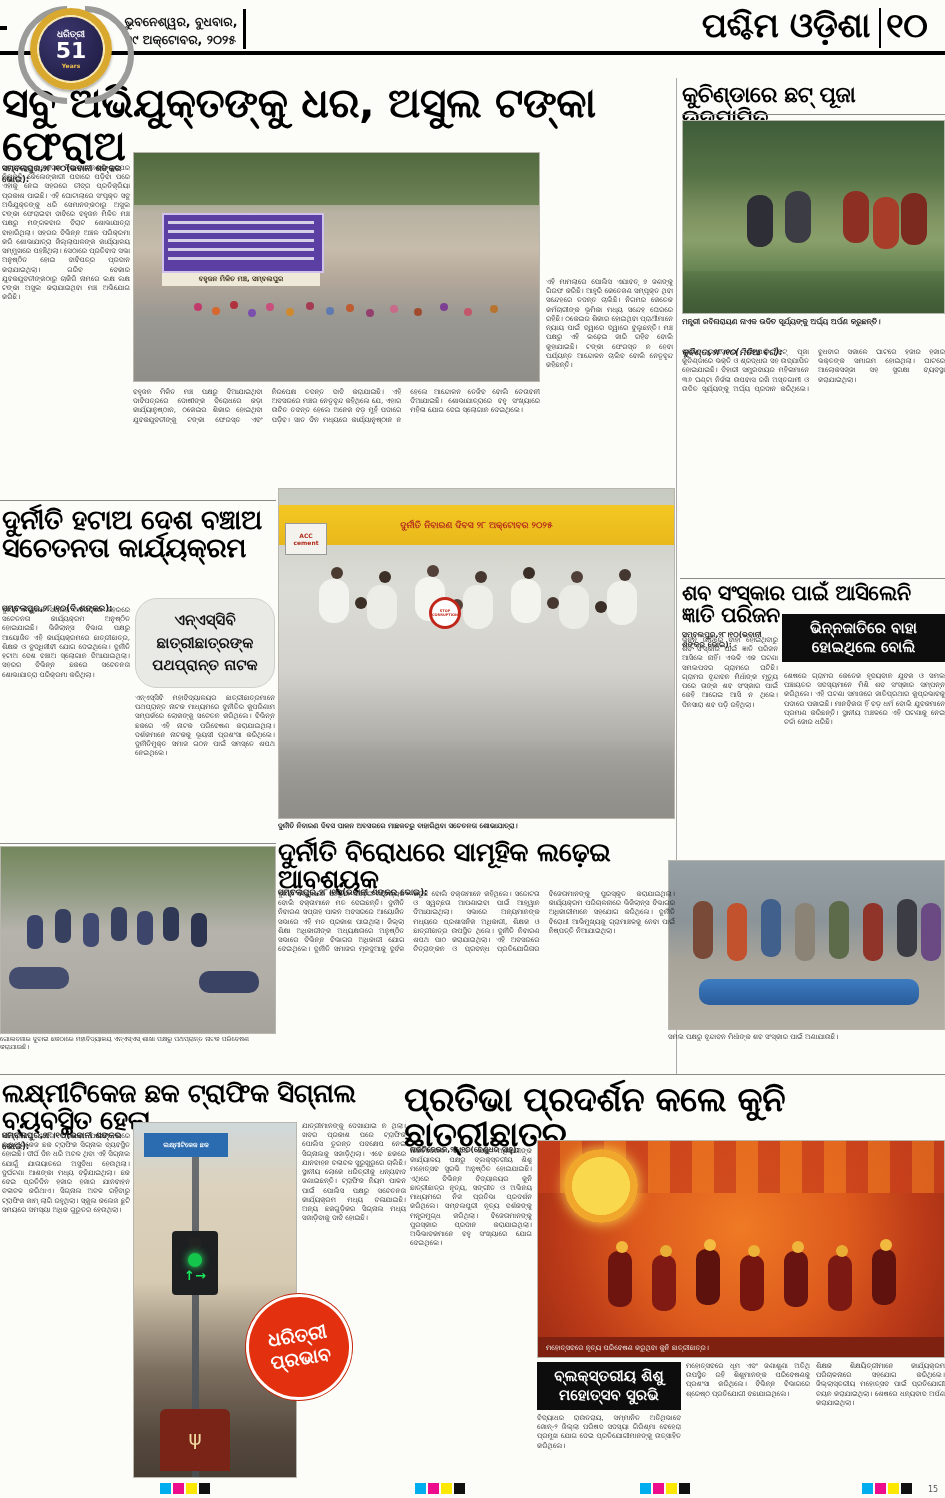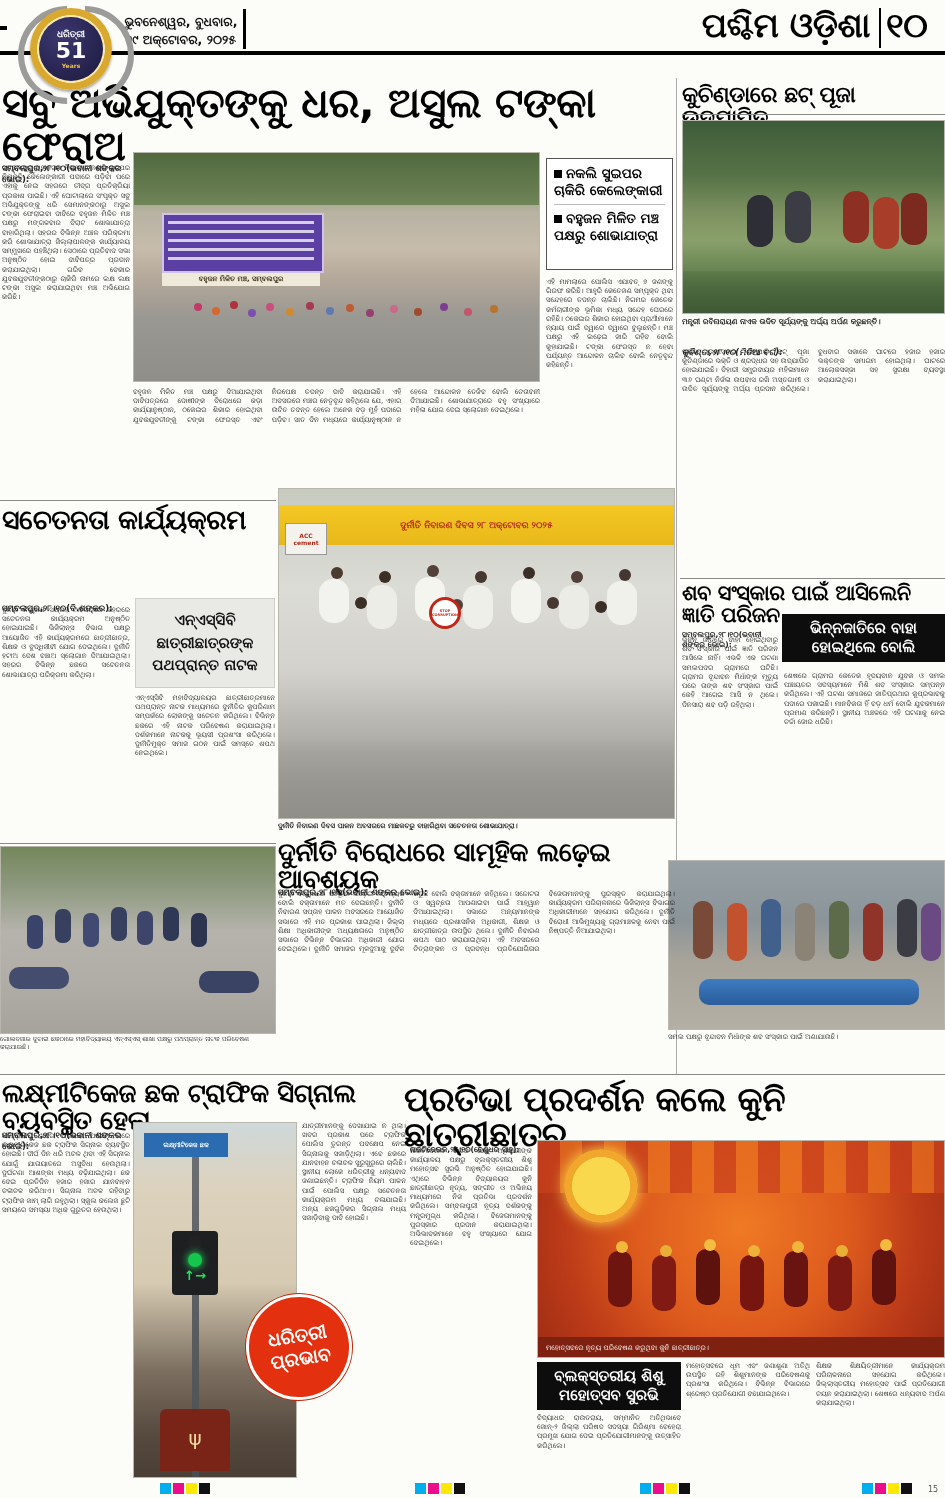--- a/index.html
+++ b/index.html
@@ -64,25 +64,20 @@
 
   <div class="photo" style="left:133px;top:152px;width:407px;height:230px;background:linear-gradient(180deg,#6f8457 0%,#8d9a72 14%,#b7b2a2 26%,#c7bcab 42%,#b4a89a 55%,#9a9892 72%,#8f8e89 100%);">
     <div class="abs" style="left:0;top:0;width:100%;height:52px;background:linear-gradient(180deg,#51693f,#6f8457);"></div>
     <div class="abs" style="left:28px;top:60px;width:158px;height:56px;background:#5b3fa3;border:2px solid #cfc3ec;"></div>
     <div class="abs" style="left:34px;top:68px;width:146px;height:40px;background:repeating-linear-gradient(180deg,rgba(255,255,255,.75) 0 3px,transparent 3px 9px);"></div>
     <div class="abs" style="left:28px;top:120px;width:158px;height:13px;background:#efe9da;color:#3a2e14;font-size:7px;font-weight:700;text-align:center;line-height:13px;overflow:hidden;">ବହୁଜନ ମିଳିତ ମଞ୍ଚ, ସମ୍ବଲପୁର</div>
     <div class="abs" style="left:60px;top:150px;width:8px;height:8px;border-radius:50%;background:#c23a6b;box-shadow:18px 4px 0 #d9672d,36px -2px 0 #b0323e,54px 6px 0 #7a4fae,72px 0 0 #c94f7c,92px 5px 0 #d08a2e,112px -1px 0 #a63a52,132px 4px 0 #5e7ab0,152px 1px 0 #bf5b31,172px 6px 0 #94406e,196px 2px 0 #c96a8a,220px 5px 0 #a14b2e,246px 0 0 #7c3f92,270px 5px 0 #c2566b,296px 2px 0 #b8742f;"></div>
   </div>
   <div class="abs bt cols3" style="left:133px;top:388px;width:407px;height:109px;">ବହୁଜନ ମିଳିତ ମଞ୍ଚ ପକ୍ଷରୁ ଦିଆଯାଇଥିବା ଦାବିପତ୍ରରେ ଦୋଷୀଙ୍କ ବିରୋଧରେ କଡ଼ା କାର୍ଯ୍ୟାନୁଷ୍ଠାନ, ଠକେଇର ଶିକାର ହୋଇଥିବା ଯୁବକଯୁବତୀଙ୍କୁ ଟଙ୍କା ଫେରସ୍ତ ଏବଂ ନିରପେକ୍ଷ ତଦନ୍ତ ଦାବି କରାଯାଇଛି। ଏହି ଅବସରରେ ମଞ୍ଚର ନେତୃବୃନ୍ଦ କହିଥିଲେ ଯେ, ଏହାର ଉଚିତ ତଦନ୍ତ ହେଲେ ଅନେକ ବଡ଼ ମୁହଁ ପଦାରେ ପଡ଼ିବ। ସାତ ଦିନ ମଧ୍ୟରେ କାର୍ଯ୍ୟାନୁଷ୍ଠାନ ନ ହେଲେ ଆନ୍ଦୋଳନ ତେଜିବ ବୋଲି ଚେତାବନୀ ଦିଆଯାଇଛି। ଶୋଭାଯାତ୍ରାରେ ବହୁ ସଂଖ୍ୟାରେ ମହିଳା ଯୋଗ ଦେଇ ସ୍ଲୋଗାନ ଦେଇଥିଲେ।</div>
 
-  <div class="abs bulletbox" style="left:546px;top:158px;width:127px;height:112px;">
-    <div class="bullet-item"><span class="sq"></span><span>ନକଲି ସୁଇପର ଚାକିରି କେଲେଙ୍କାରୀ</span></div>
-    <div style="height:1px;background:#bbb;margin:5px 0;"></div>
-    <div class="bullet-item"><span class="sq"></span><span>ବହୁଜନ ମିଳିତ ମଞ୍ଚ ପକ୍ଷରୁ ଶୋଭାଯାତ୍ରା</span></div>
-  </div>
   <div class="abs bt" style="left:546px;top:278px;width:127px;height:219px;">ଏହି ମାମଲାରେ ପୋଲିସ ଏଯାବତ୍ ୭ ଜଣଙ୍କୁ ଗିରଫ କରିଛି। ଆହୁରି କେତେଜଣ ସମ୍ପୃକ୍ତ ଥିବା ସନ୍ଦେହରେ ତଦନ୍ତ ଚାଲିଛି। ନିଗମର କେତେକ କର୍ମଚାରୀଙ୍କ ଭୂମିକା ମଧ୍ୟ ସନ୍ଦେହ ଘେରରେ ରହିଛି। ଠକେଇର ଶିକାର ହୋଇଥିବା ପ୍ରାର୍ଥୀମାନେ ନ୍ୟାୟ ପାଇଁ ଦ୍ୱାରେ ଦ୍ୱାରେ ବୁଲୁଛନ୍ତି। ମଞ୍ଚ ପକ୍ଷରୁ ଏହି ଲଢ଼େଇ ଜାରି ରହିବ ବୋଲି କୁହାଯାଇଛି। ଟଙ୍କା ଫେରସ୍ତ ନ ହେବା ପର୍ଯ୍ୟନ୍ତ ଆନ୍ଦୋଳନ ଚାଲିବ ବୋଲି ନେତୃବୃନ୍ଦ କହିଛନ୍ତି।</div>
 
   <div class="abs vrule" style="left:676px;top:78px;height:997px;"></div>
 
   <div class="abs hl" style="left:682px;top:84px;width:263px;font-size:22px;">କୁଚିଣ୍ଡାରେ ଛଟ୍ ପୂଜା ଉଦ୍‌ଯାପିତ</div>
   <div class="abs hrule" style="left:682px;top:114px;width:263px;"></div>
 
   <div class="photo" style="left:682px;top:120px;width:263px;height:194px;background:linear-gradient(180deg,#3f5c3a 0%,#557246 28%,#7d9160 48%,#8aa06b 62%,#62814e 80%,#4c6b3e 100%);">
     <div class="abs" style="left:160px;top:70px;width:26px;height:52px;border-radius:12px;background:#8e2f23;box-shadow:30px 6px 0 #a83d2a,58px 2px 0 #7c2a1f,-58px 0 0 #3c3c44,-96px 4px 0 #2e2e36;"></div>
     <div class="abs" style="left:0;top:150px;width:100%;height:44px;background:linear-gradient(180deg,rgba(60,90,50,.2),#3f5a36);"></div>
@@ -104,25 +99,26 @@
   <div class="abs bt" style="left:784px;top:672px;width:161px;height:186px;">ଶେଷରେ ଗ୍ରାମର କେତେକ ହୃଦୟବାନ ଯୁବକ ଓ ସମଲ ପଞ୍ଚାୟତର ସଦସ୍ୟମାନେ ମିଶି ଶବ ସଂସ୍କାର ସମ୍ପନ୍ନ କରିଥିଲେ। ଏହି ଘଟଣା ସମାଜରେ ଜାତିପ୍ରଥାର କୁପ୍ରଭାବକୁ ପଦାରେ ପକାଇଛି। ମାନବିକତା ହିଁ ବଡ଼ ଧର୍ମ ବୋଲି ଯୁବକମାନେ ପ୍ରମାଣ କରିଛନ୍ତି। ସ୍ଥାନୀୟ ଅଞ୍ଚଳରେ ଏହି ଘଟଣାକୁ ନେଇ ଚର୍ଚ୍ଚା ଜୋର ଧରିଛି।</div>
 
   <div class="photo" style="left:668px;top:860px;width:277px;height:170px;background:linear-gradient(180deg,#97a0a5 0%,#8b9499 35%,#a8a49a 60%,#b3afa4 100%);">
     <div class="abs" style="left:24px;top:40px;width:20px;height:58px;border-radius:9px;background:#7a4a38;box-shadow:34px 2px 0 #c2512e,68px -2px 0 #42608c,102px 2px 0 #8a8376,136px 0 0 #5d6b4a,170px 2px 0 #90342a,204px -2px 0 #3c3c44,228px 2px 0 #6b4a84;"></div>
     <div class="abs" style="left:30px;top:118px;width:220px;height:26px;border-radius:10px;background:linear-gradient(180deg,#3d7cc0,#2a5d9c);"></div>
   </div>
   <div class="abs cap" style="left:668px;top:1033px;width:277px;height:14px;font-weight:400;font-size:7px;">ସମଲ ପକ୍ଷରୁ ବୃନ୍ଦାବନ ମିର୍ଧାଙ୍କ ଶବ ସଂସ୍କାର ପାଇଁ ଅଣାଯାଉଛି।</div>
 
   <div class="abs hrule" style="left:0;top:500px;width:276px;"></div>
   <div class="abs hl" style="left:2px;top:506px;width:274px;font-size:27px;">
+    <div>ଦୁର୍ନୀତି ହଟାଅ ଦେଶ ବଞ୍ଚାଅ</div>
     <div>ସଚେତନତା କାର୍ଯ୍ୟକ୍ରମ</div>
   </div>
   <div class="abs dl" style="left:2px;top:590px;width:140px;">ସମ୍ବଲପୁର,୨୮।୧୦(ବି.ଶଙ୍କର):</div>
   <div class="abs bt" style="left:2px;top:606px;width:128px;height:234px;">ଦୁର୍ନୀତି ନିବାରଣ ସପ୍ତାହ ଅବସରରେ ସହରରେ ସଚେତନତା କାର୍ଯ୍ୟକ୍ରମ ଅନୁଷ୍ଠିତ ହୋଇଯାଇଛି। ଭିଜିଲାନ୍ସ ବିଭାଗ ପକ୍ଷରୁ ଆୟୋଜିତ ଏହି କାର୍ଯ୍ୟକ୍ରମରେ ଛାତ୍ରୀଛାତ୍ର, ଶିକ୍ଷକ ଓ ବୁଦ୍ଧିଜୀବୀ ଯୋଗ ଦେଇଥିଲେ। ଦୁର୍ନୀତି ହଟାଅ ଦେଶ ବଞ୍ଚାଅ ସ୍ଲୋଗାନ ଦିଆଯାଇଥିଲା। ସହରର ବିଭିନ୍ନ ଛକରେ ସଚେତନତା ଶୋଭାଯାତ୍ରା ପରିକ୍ରମା କରିଥିଲା।</div>
-  <div class="abs graybox" style="left:135px;top:598px;width:140px;height:90px;padding:4px;box-sizing:border-box;">ଏନ୍‌ଏସ୍‌ସିବି ଛାତ୍ରୀଛାତ୍ରଙ୍କ ପଥପ୍ରାନ୍ତ ନାଟକ</div>
+  <div class="abs graybox" style="left:135px;top:598px;width:140px;height:90px;padding:4px;box-sizing:border-box;border-radius:22px;">ଏନ୍‌ଏସ୍‌ସିବି ଛାତ୍ରୀଛାତ୍ରଙ୍କ ପଥପ୍ରାନ୍ତ ନାଟକ</div>
   <div class="abs bt" style="left:135px;top:694px;width:140px;height:146px;">ଏନ୍‌ଏସ୍‌ସିବି ମହାବିଦ୍ୟାଳୟର ଛାତ୍ରୀଛାତ୍ରମାନେ ପଥପ୍ରାନ୍ତ ନାଟକ ମାଧ୍ୟମରେ ଦୁର୍ନୀତିର କୁପରିଣାମ ସମ୍ପର୍କରେ ଲୋକଙ୍କୁ ସଚେତନ କରିଥିଲେ। ବିଭିନ୍ନ ଛକରେ ଏହି ନାଟକ ପରିବେଷଣ କରାଯାଇଥିଲା। ଦର୍ଶକମାନେ ନାଟକକୁ ଭୂୟସୀ ପ୍ରଶଂସା କରିଥିଲେ। ଦୁର୍ନୀତିମୁକ୍ତ ସମାଜ ଗଠନ ପାଇଁ ସମସ୍ତେ ଶପଥ ନେଇଥିଲେ।</div>
 
   <div class="photo" style="left:278px;top:488px;width:397px;height:331px;background:linear-gradient(180deg,#c6cabf 0%,#dcdcd6 30%,#d3d2cc 55%,#a8a7a2 80%,#9a9994 100%);">
     <div class="abs" style="left:0;top:16px;width:100%;height:40px;background:linear-gradient(180deg,#f4c824,#e8b81a);display:flex;align-items:center;justify-content:center;">
       <span style="color:#b52a1c;font-weight:700;font-size:9px;">ଦୁର୍ନୀତି ନିବାରଣ ଦିବସ ୨୮ ଅକ୍ଟୋବର ୨୦୨୫</span>
     </div>
     <div class="abs" style="left:6px;top:34px;width:40px;height:30px;background:#f4f2ec;border:1px solid #999;display:flex;align-items:center;justify-content:center;font-size:6px;font-weight:700;color:#b02a1a;text-align:center;">ACC cement</div>
     <div class="abs" style="left:40px;top:90px;width:30px;height:44px;border-radius:14px;background:#f2f2ee;box-shadow:48px 6px 0 #ededE8,96px -2px 0 #f5f5f0,144px 6px 0 #eFeFe9,192px 0 0 #f4f4ef,240px 6px 0 #ececE6,288px 2px 0 #f1f1eb;"></div>
     <div class="abs" style="left:52px;top:78px;width:12px;height:12px;border-radius:50%;background:#4a3a30;box-shadow:48px 4px 0 #3c2f26,96px -2px 0 #54423a,144px 4px 0 #463831,192px 0 0 #3a2e27,240px 4px 0 #514039,288px 2px 0 #443630,24px 30px 0 #3c2f26,120px 32px 0 #54423a,216px 30px 0 #463831,264px 34px 0 #3a2e27;"></div>
     <div class="abs" style="left:150px;top:108px;width:26px;height:26px;border-radius:50%;background:#fff;border:3px solid #c0271a;display:flex;align-items:center;justify-content:center;font-size:3.5px;font-weight:700;color:#c0271a;text-align:center;">STOP CORRUPTION</div>

